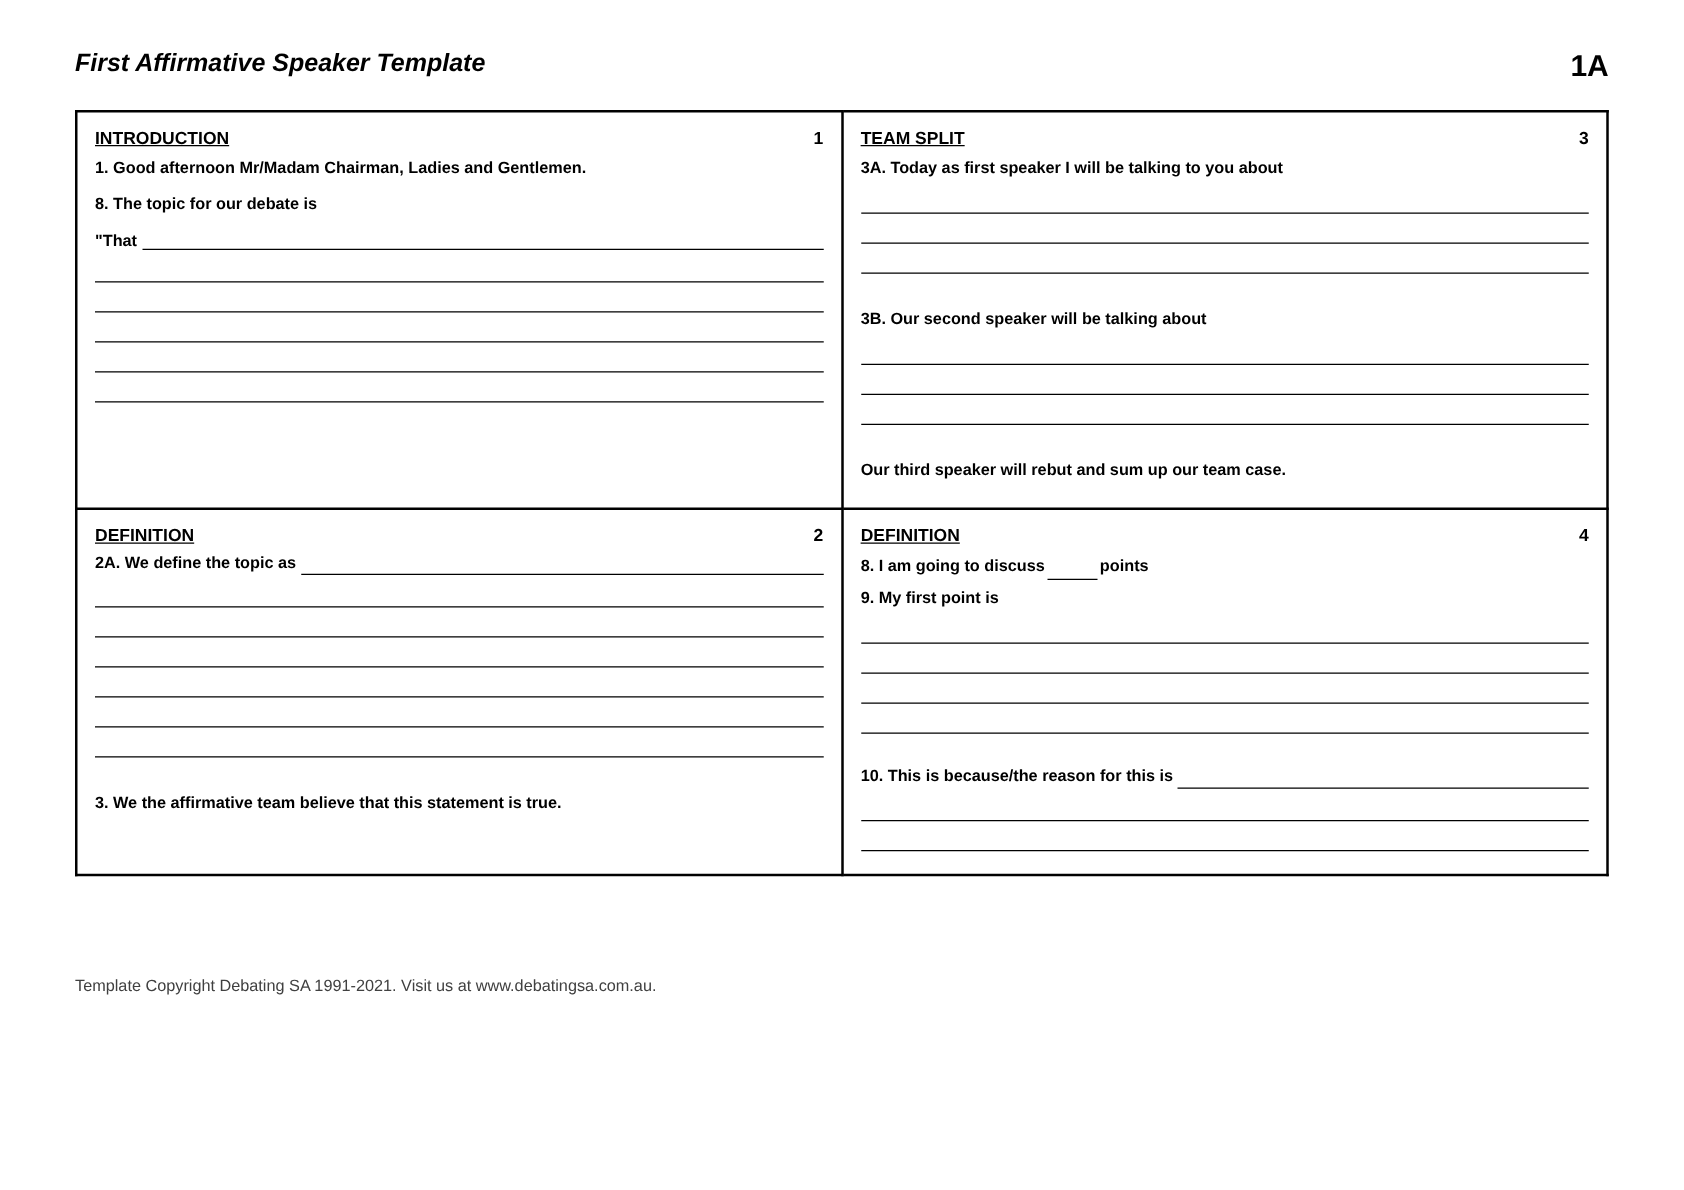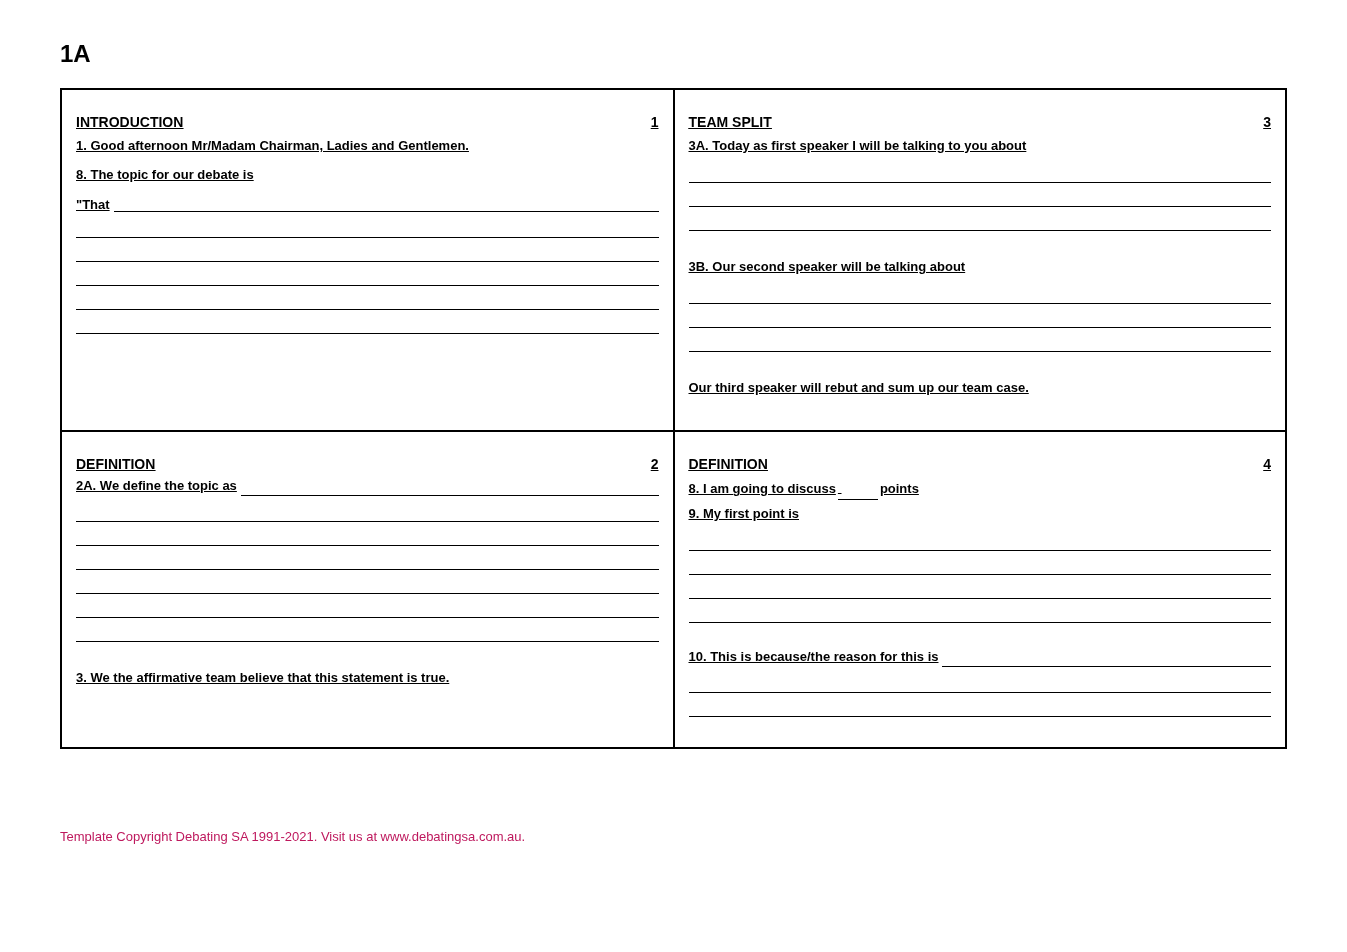--- a/index.html
+++ b/index.html
@@ -37,23 +37,22 @@
 
     .main-table {
       width: 100%;
       border-collapse: collapse;
       border: 2px solid #000;
     }
 
     .main-table td {
       border: 2px solid #000;
       vertical-align: top;
-      padding: 24px 14px;
+      padding: 12px 14px;
       width: 50%;
-      text-decoration: underline;
     }
 
     .section-header {
       display: flex;
       justify-content: space-between;
       align-items: flex-start;
       margin-bottom: 6px;
     }
 
     .section-title {
@@ -136,40 +135,41 @@
     .blank-inline {
       border-bottom: 1px solid #000;
       display: inline-block;
       width: 40px;
       margin: 0 2px;
     }
 
     .footer {
       margin-top: 80px;
       font-size: 13px;
-      color: #be185d;
+      color: #404040;
     }
 
     .top-row td {
       min-height: 260px;
     }
 
     .bottom-row td {
       min-height: 280px;
       margin-left: 15px;
     }
 
     .big-spacer {
       height: 20px;
     }
   </style>
 </head>
 <body>
 
 <div class="page-header">
+  <div class="page-title">First Affirmative Speaker Template</div>
   <div class="page-id">1A</div>
 </div>
 
 <table class="main-table">
   <tbody>
 
     <tr class="top-row">
 
       <td>
         <div class="section-header">

